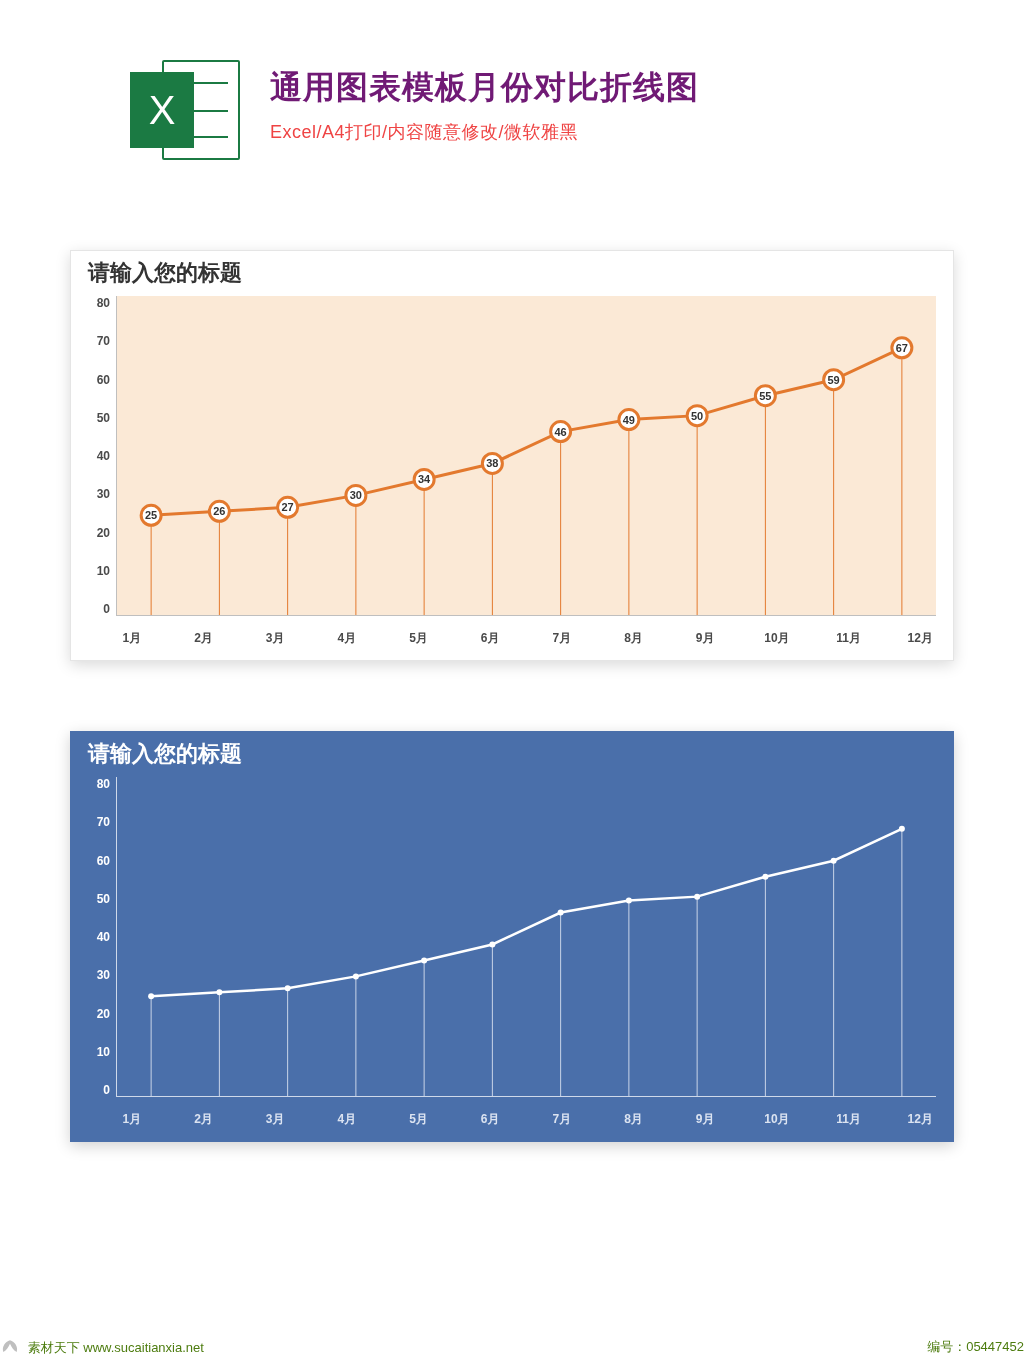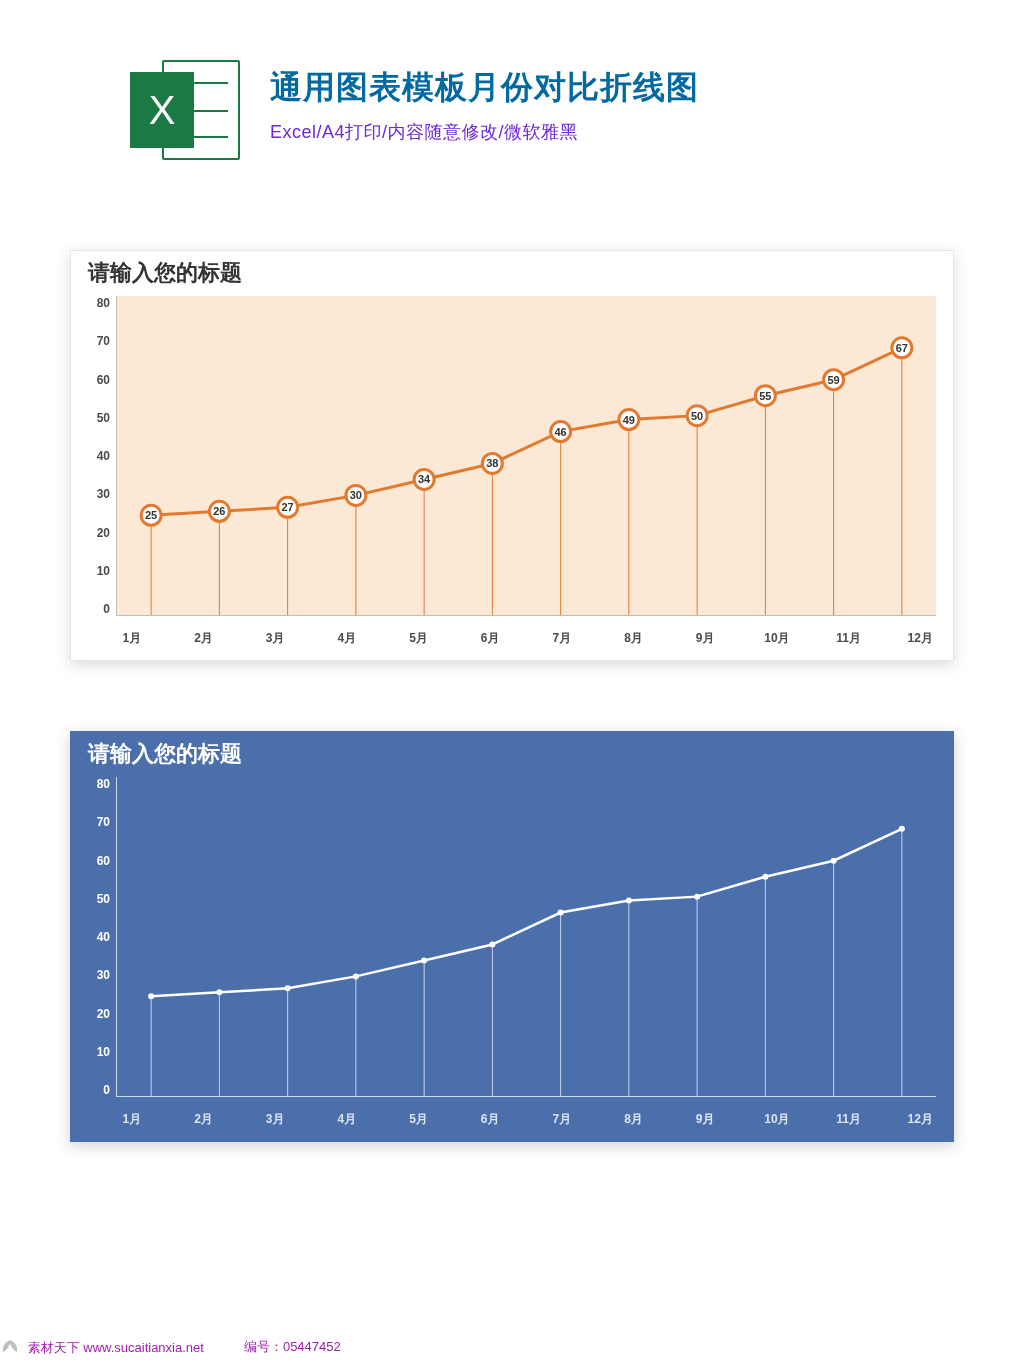--- a/index.html
+++ b/index.html
@@ -66,26 +66,26 @@
     justify-content: center;
     color: #fff;
     font-size: 40px;
     font-weight: 300;
     font-family: Arial, sans-serif;
   }
   .header-text { padding-top: 6px; }
   .header-text h1 {
     font-size: 32px;
     font-weight: 600;
-    color: #0369a1;
+    color: #701a75;
     letter-spacing: 1px;
   }
   .header-text .sub {
     font-size: 18px;
-    color: #6d28d9;
+    color: #ef4444;
     margin-top: 10px;
     letter-spacing: 0.5px;
   }
 
   
   .chart-card {
     background: #fff;
     box-shadow: 0 4px 14px rgba(0,0,0,.15), 0 0 0 1px #e5e5e5 inset;
     margin-bottom: 70px;
     position: relative;
@@ -150,24 +150,24 @@
   }
   .x-axis > div { flex: 1; text-align: center; }
   .chart-card.light .x-axis { color: #4a4a4a; }
   .chart-card.blue  .x-axis { color: #dbe3f1; }
 
   
   .footer {
     position: absolute;
     left: 0; right: 0; bottom: 8px;
     display: flex;
-    justify-content: flex-start;
+    justify-content: space-between;
     gap: 40px;
     font-size: 13px;
-    color: #a21caf;
+    color: #4d7c0f;
   }
   .footer .leaf-icon {
     width: 20px; height: 18px;
     display: inline-block;
     vertical-align: -4px;
     margin-right: 4px;
   }
   .footer .leaf-icon svg { width: 100%; height: 100%; }
 </style>
 </head>

